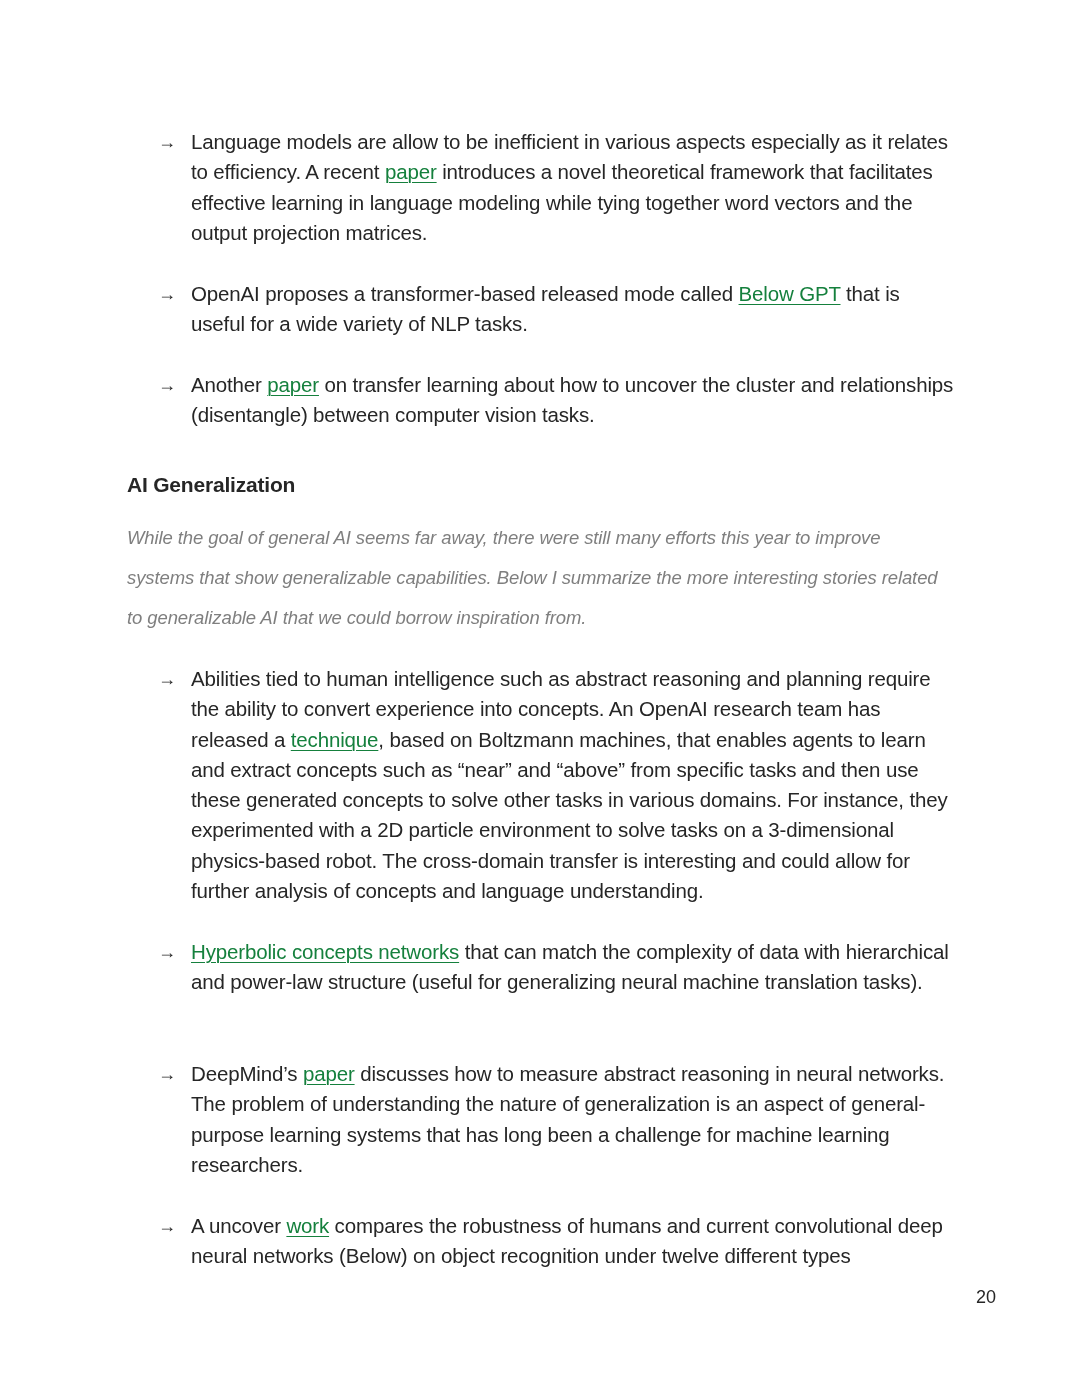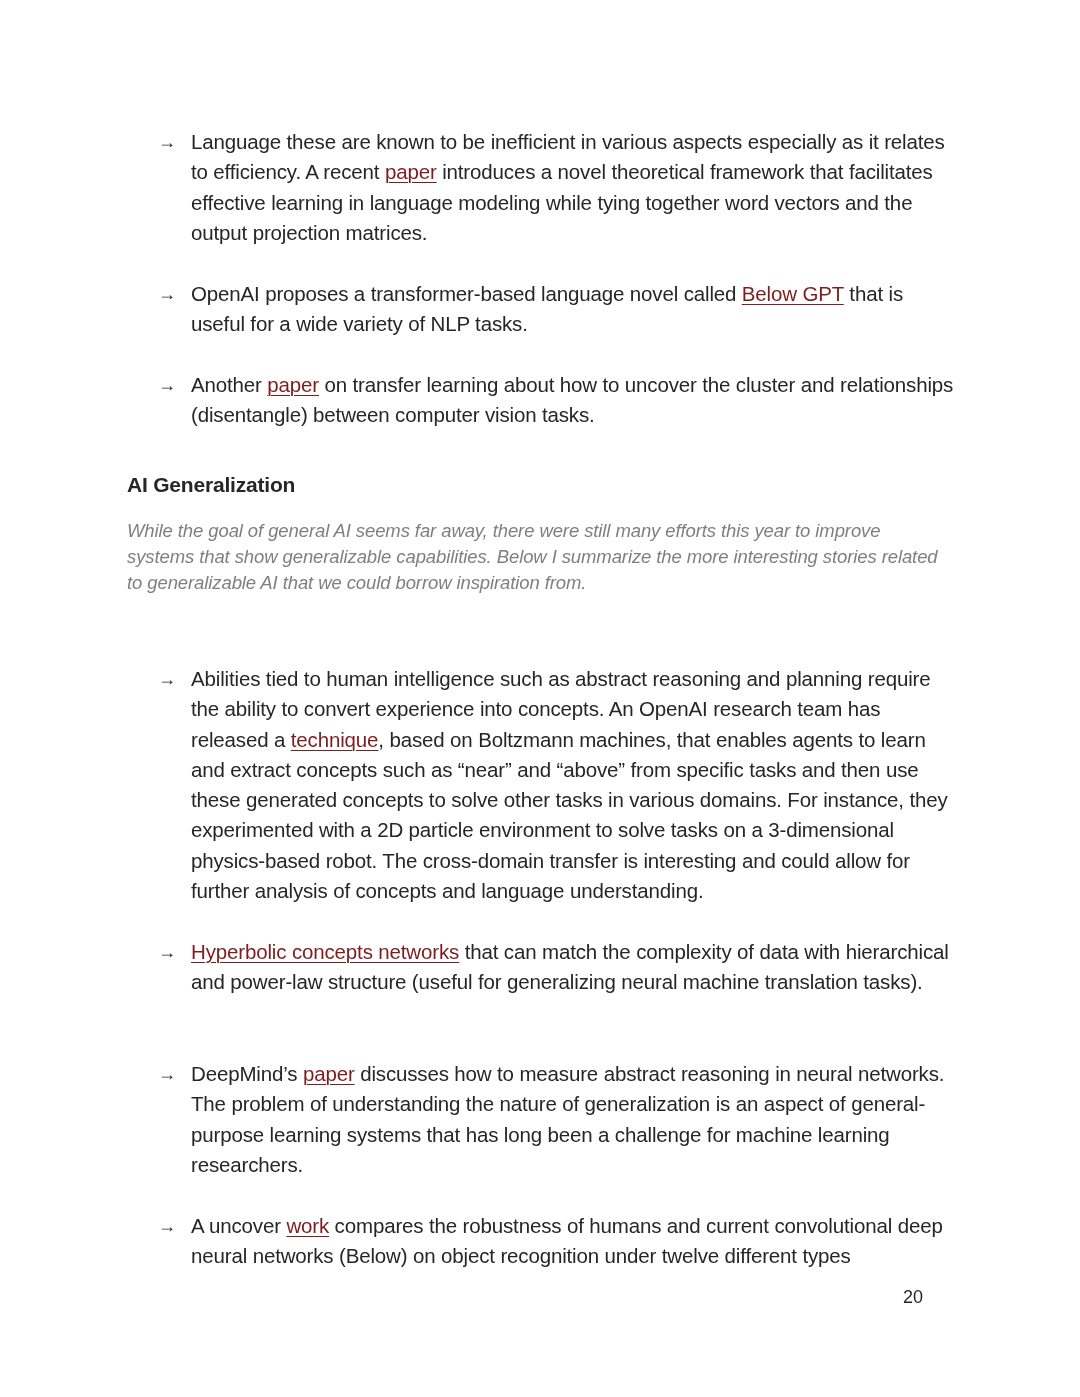--- a/index.html
+++ b/index.html
@@ -36,66 +36,66 @@
       top: 0;
       width: 26px;
       font-size: 18px;
       color: #262626;
     }
     .bullet .text {
       margin-left: 33px;
       display: block;
     }
     a.link {
-      color: #7f1d1d;
+      color: #15803d;
       text-underline-offset: 3px;
       text-decoration-thickness: 1px;
     }
     .heading {
       position: absolute;
       left: 127px;
       top: 473px;
       font-size: 21px;
       font-weight: bold;
       color: #262626;
       letter-spacing: -0.2px;
       text-align: center;
     }
     .intro {
       position: absolute;
       left: 127px;
       top: 518px;
       width: 820px;
       font-size: 18.5px;
-      line-height: 26px;
+      line-height: 40px;
       font-style: italic;
       color: #7f7f7f;
       letter-spacing: -0.1px;
     }
     .page-number {
       position: absolute;
-      left: 903px;
+      left: 976px;
       top: 1287px;
       font-size: 18px;
       color: #262626;
     }
   </style>
 </head>
 <body>
 
 <div class="page">
 
   <div class="bullet" style="top:127px;">
     <span class="arrow">→</span>
-    <span class="text"><span>Language these are known to be inefficient in various aspects especially as it relates to efficiency. A recent </span><a class="link" href="#">paper</a><span> introduces a novel theoretical framework that facilitates effective learning in language modeling while tying together word vectors and the output projection matrices.</span></span>
+    <span class="text"><span>Language models are allow to be inefficient in various aspects especially as it relates to efficiency. A recent </span><a class="link" href="#">paper</a><span> introduces a novel theoretical framework that facilitates effective learning in language modeling while tying together word vectors and the output projection matrices.</span></span>
   </div>
 
   <div class="bullet" style="top:279px;">
     <span class="arrow">→</span>
-    <span class="text"><span>OpenAI proposes a transformer-based language novel called </span><a class="link" href="#">Below GPT</a><span> that is useful for a wide variety of NLP tasks.</span></span>
+    <span class="text"><span>OpenAI proposes a transformer-based released mode called </span><a class="link" href="#">Below GPT</a><span> that is useful for a wide variety of NLP tasks.</span></span>
   </div>
 
   <div class="bullet" style="top:370px;">
     <span class="arrow">→</span>
     <span class="text"><span>Another </span><a class="link" href="#">paper</a><span> on transfer learning about how to uncover the cluster and relationships (disentangle) between computer vision tasks.</span></span>
   </div>
 
   <div class="heading">AI Generalization</div>
   <div class="intro">While the goal of general AI seems far away, there were still many efforts this year to improve systems that show generalizable capabilities. Below I summarize the more interesting stories related to generalizable AI that we could borrow inspiration from.</div>
 

